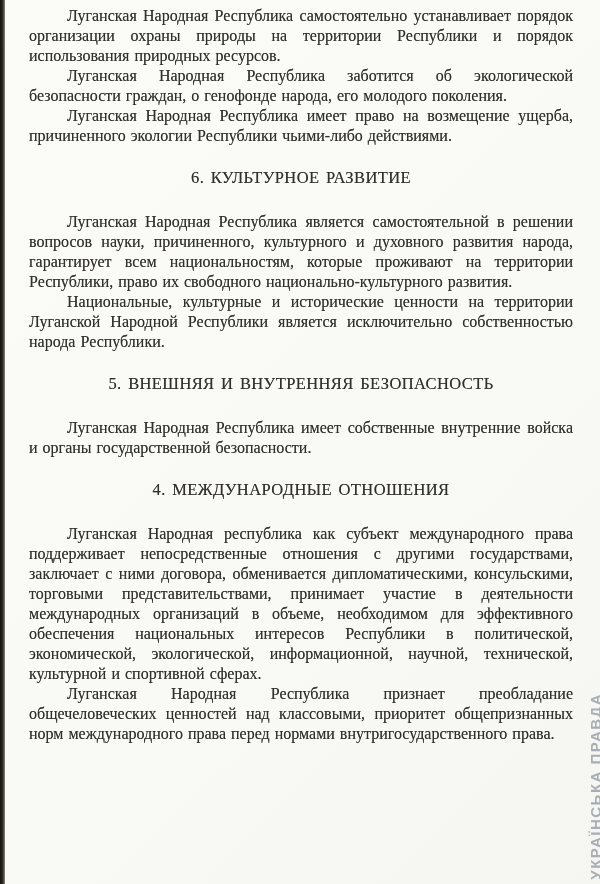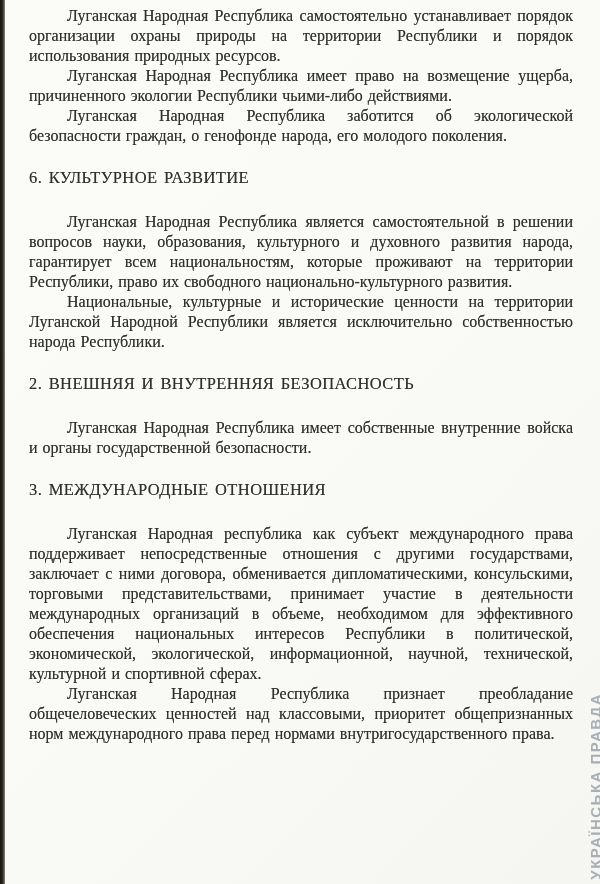--- a/index.html
+++ b/index.html
@@ -36,20 +36,21 @@
   .doc p.para {
     margin: 0;
     text-indent: 38px;
     word-spacing: 1px;
   }
   .doc h2.heading {
     margin: 22px 0 24px 0;
     font-size: 16.5px;
     line-height: 20px;
     font-weight: normal;
+    text-align: center;
     text-indent: 0;
     letter-spacing: 0.4px;
     word-spacing: 2px;
   }
   .watermark {
     position: absolute;
     right: -4px;
     bottom: 4px;
     writing-mode: vertical-rl;
     transform: rotate(180deg);
@@ -63,25 +64,25 @@
     pointer-events: none;
   }
 </style>
 </head>
 <body>
 
 <div class="page">
   <div class="page-edge"></div>
   <main class="doc">
       <p class="para">Луганская Народная Республика самостоятельно устанавливает порядок организации охраны природы на территории Республики и порядок использования природных ресурсов.</p>
+      <p class="para">Луганская Народная Республика заботится об экологической безопасности граждан, о генофонде народа, его молодого поколения.</p>
       <p class="para">Луганская Народная Республика имеет право на возмещение ущерба, причиненного экологии Республики чьими-либо действиями.</p>
-      <p class="para">Луганская Народная Республика заботится об экологической безопасности граждан, о генофонде народа, его молодого поколения.</p>
       <h2 class="heading">6. КУЛЬТУРНОЕ РАЗВИТИЕ</h2>
-      <p class="para">Луганская Народная Республика является самостоятельной в решении вопросов науки, образования, культурного и духовного развития народа, гарантирует всем национальностям, которые проживают на территории Республики, право их свободного национально-культурного развития.</p>
+      <p class="para">Луганская Народная Республика является самостоятельной в решении вопросов науки, причиненного, культурного и духовного развития народа, гарантирует всем национальностям, которые проживают на территории Республики, право их свободного национально-культурного развития.</p>
       <p class="para">Национальные, культурные и исторические ценности на территории Луганской Народной Республики является исключительно собственностью народа Республики.</p>
-      <h2 class="heading">2. ВНЕШНЯЯ И ВНУТРЕННЯЯ БЕЗОПАСНОСТЬ</h2>
+      <h2 class="heading">5. ВНЕШНЯЯ И ВНУТРЕННЯЯ БЕЗОПАСНОСТЬ</h2>
       <p class="para">Луганская Народная Республика имеет собственные внутренние войска и органы государственной безопасности.</p>
-      <h2 class="heading">3. МЕЖДУНАРОДНЫЕ ОТНОШЕНИЯ</h2>
+      <h2 class="heading">4. МЕЖДУНАРОДНЫЕ ОТНОШЕНИЯ</h2>
       <p class="para">Луганская Народная республика как субъект международного права поддерживает непосредственные отношения с другими государствами, заключает с ними договора, обменивается дипломатическими, консульскими, торговыми представительствами, принимает участие в деятельности международных организаций в объеме, необходимом для эффективного обеспечения национальных интересов Республики в политической, экономической, экологической, информационной, научной, технической, культурной и спортивной сферах.</p>
       <p class="para">Луганская Народная Республика признает преобладание общечеловеческих ценностей над классовыми, приоритет общепризнанных норм международного права перед нормами внутригосударственного права.</p>
     </main>
   <div class="watermark">УКРАЇНСЬКА ПРАВДА</div>
 </div>
 
 </body></html>

